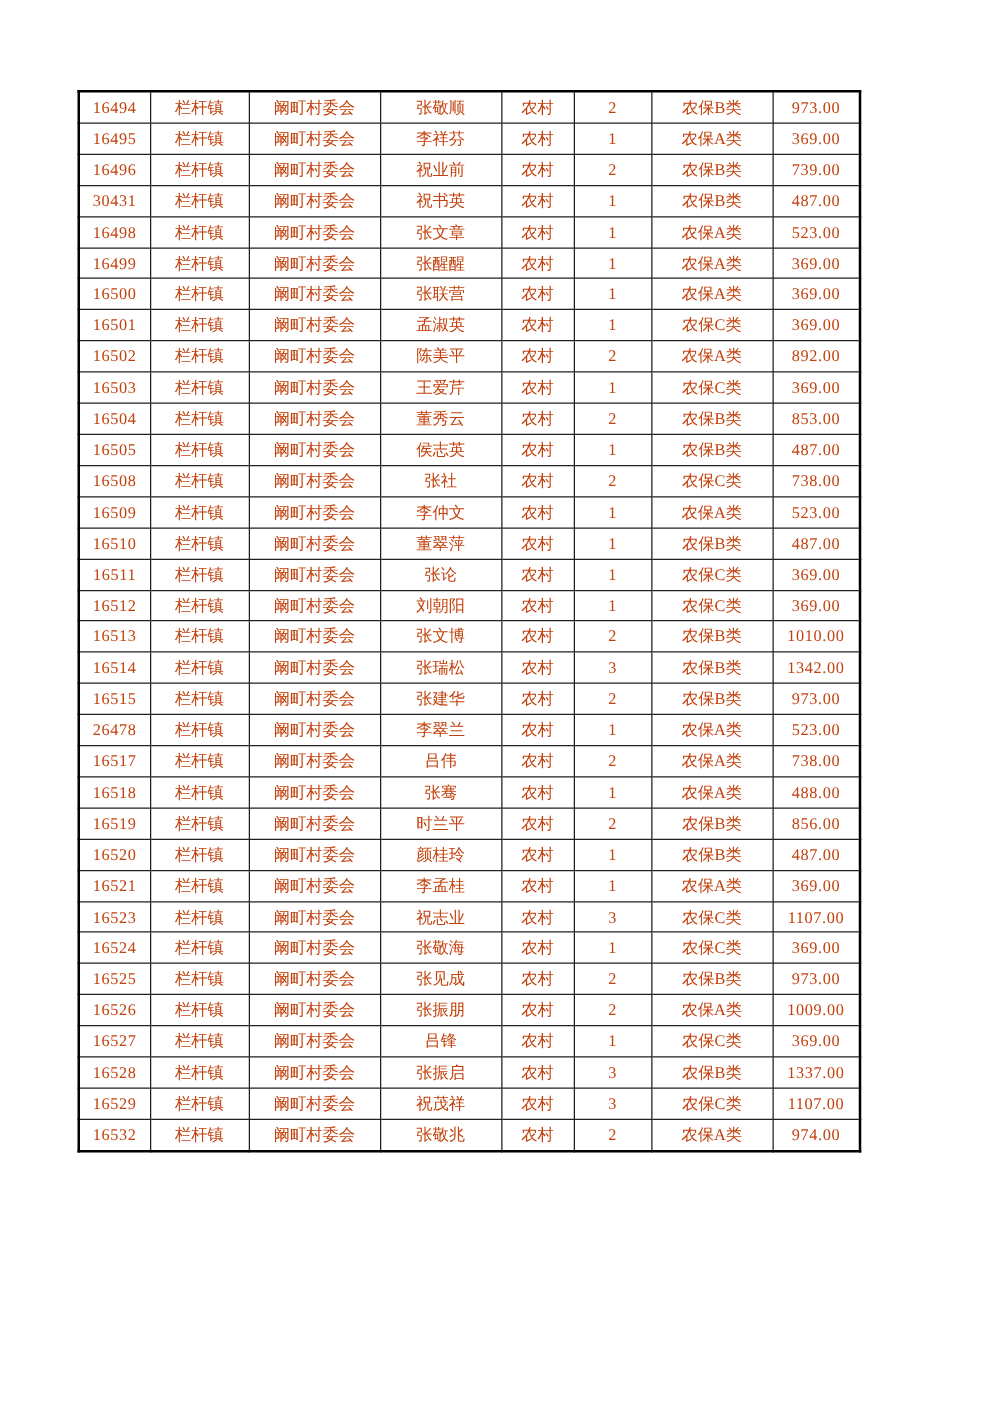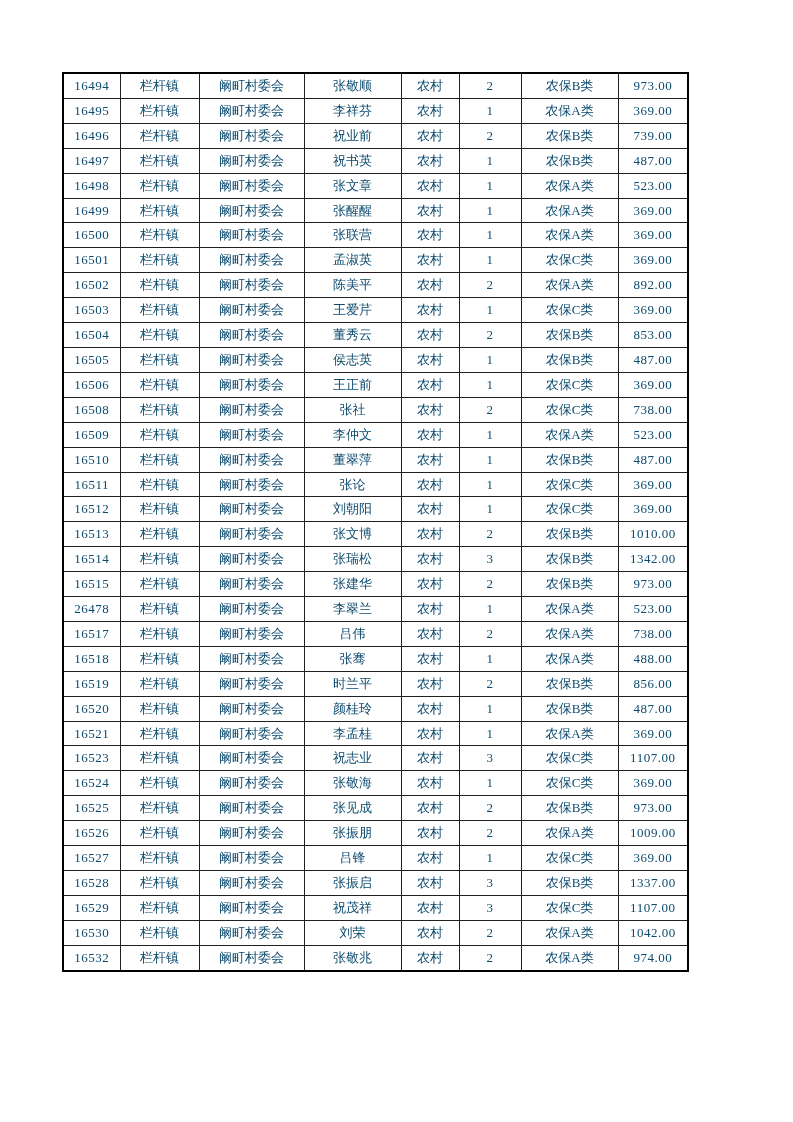--- a/index.html
+++ b/index.html
@@ -7,21 +7,21 @@
     padding: 0;
     background: #e8e8e8;
   }
   .page {
     position: relative;
     width: 793px;
     height: 1122px;
     background: #ffffff;
     overflow: hidden;
     font-family: "Liberation Serif", "DejaVu Serif", serif;
-    color: #0c4a6e;
+    color: #c2410c;
   }
   table.roster {
     position: absolute;
     left: 62px;
     top: 72px;
     border-collapse: collapse;
     table-layout: fixed;
     border: 2px solid #000000;
   }
   table.roster td {
@@ -85,21 +85,21 @@
           <td class="num">16496</td>
           <td>栏杆镇</td>
           <td>阚町村委会</td>
           <td>祝业前</td>
           <td>农村</td>
           <td class="num">2</td>
           <td>农保B类</td>
           <td class="num">739.00</td>
         </tr>
         <tr>
-          <td class="num">16497</td>
+          <td class="num">30431</td>
           <td>栏杆镇</td>
           <td>阚町村委会</td>
           <td>祝书英</td>
           <td>农村</td>
           <td class="num">1</td>
           <td>农保B类</td>
           <td class="num">487.00</td>
         </tr>
         <tr>
           <td class="num">16498</td>
@@ -175,30 +175,20 @@
           <td class="num">16505</td>
           <td>栏杆镇</td>
           <td>阚町村委会</td>
           <td>侯志英</td>
           <td>农村</td>
           <td class="num">1</td>
           <td>农保B类</td>
           <td class="num">487.00</td>
         </tr>
         <tr>
-          <td class="num">16506</td>
-          <td>栏杆镇</td>
-          <td>阚町村委会</td>
-          <td>王正前</td>
-          <td>农村</td>
-          <td class="num">1</td>
-          <td>农保C类</td>
-          <td class="num">369.00</td>
-        </tr>
-        <tr>
           <td class="num">16508</td>
           <td>栏杆镇</td>
           <td>阚町村委会</td>
           <td>张社</td>
           <td>农村</td>
           <td class="num">2</td>
           <td>农保C类</td>
           <td class="num">738.00</td>
         </tr>
         <tr>
@@ -393,30 +383,20 @@
         </tr>
         <tr>
           <td class="num">16529</td>
           <td>栏杆镇</td>
           <td>阚町村委会</td>
           <td>祝茂祥</td>
           <td>农村</td>
           <td class="num">3</td>
           <td>农保C类</td>
           <td class="num">1107.00</td>
-        </tr>
-        <tr>
-          <td class="num">16530</td>
-          <td>栏杆镇</td>
-          <td>阚町村委会</td>
-          <td>刘荣</td>
-          <td>农村</td>
-          <td class="num">2</td>
-          <td>农保A类</td>
-          <td class="num">1042.00</td>
         </tr>
         <tr>
           <td class="num">16532</td>
           <td>栏杆镇</td>
           <td>阚町村委会</td>
           <td>张敬兆</td>
           <td>农村</td>
           <td class="num">2</td>
           <td>农保A类</td>
           <td class="num">974.00</td>

